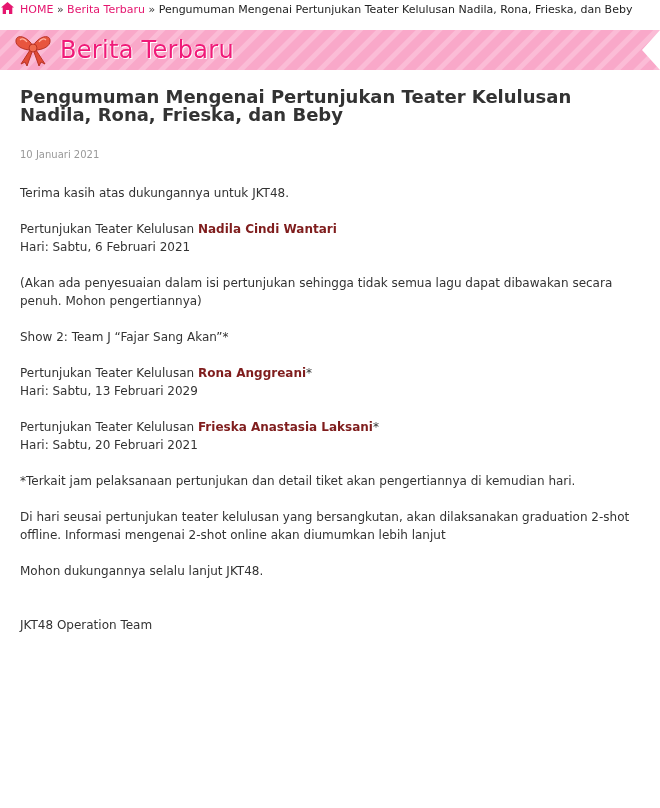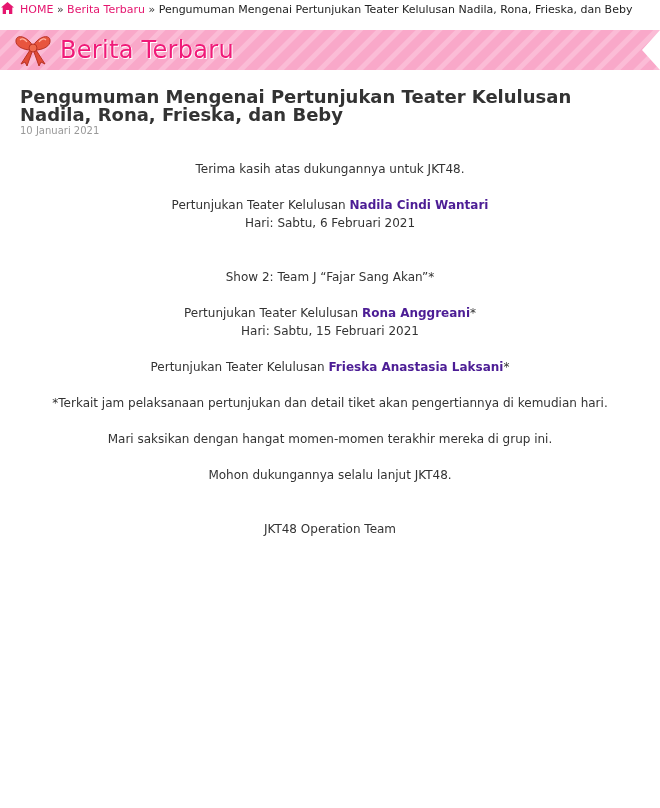--- a/index.html
+++ b/index.html
@@ -9,24 +9,24 @@
   .breadcrumb .crumbs { position:absolute; left:20px; top:0; }
   .breadcrumb a { color:#e5166f; text-decoration:none; }
   .breadcrumb .sep { color:#333; }
   .breadcrumb .current { color:#222; }
   .banner { position:absolute; left:0; top:30px; width:660px; height:40px; }
   .banner svg.bg { position:absolute; left:0; top:0; }
   .banner .ribbon-icon { position:absolute; left:13px; top:2px; width:40px; height:36px; }
   .banner .title { position:absolute; left:60px; top:5px; font-size:24px; line-height:30px; color:#f01a78; text-shadow:1px 1px 0 #fff, -1px 0 0 rgba(255,255,255,0.6); letter-spacing:0.3px; }
   .article { position:absolute; left:20px; top:88px; width:620px; }
   .article h1 { margin:0; font-size:18px; line-height:18px; font-weight:bold; color:#333; }
-  .article .date { margin-top:0; font-size:10px; color:#999; line-height:14px; }
-  .article .body { margin-top:22px; font-size:12px; line-height:18px; color:#333;text-align:center; }
+  .article .date { margin-top:24px; font-size:10px; color:#999; line-height:14px; }
+  .article .body { margin-top:22px; font-size:12px; line-height:18px; color:#333; }
   .article .body p { margin:0 0 18px 0; }
-  .article .body b { color:#4c1d95; }
+  .article .body b { color:#7f1d1d; }
   .article .body .gap { height:18px; }
 </style>
 </head>
 <body>
 
 <nav class="breadcrumb">
   <svg class="home-icon" viewBox="0 0 13 12">
     <path d="M6.5 0 L13 5.5 L11.3 5.5 L11.3 12 L8 12 L8 8 L5 8 L5 12 L1.7 12 L1.7 5.5 L0 5.5 Z" fill="#e5166f"></path>
   </svg>
   <span class="crumbs">
@@ -63,32 +63,34 @@
 <article class="article">
   <h1>Pengumuman Mengenai Pertunjukan Teater Kelulusan Nadila, Rona, Frieska, dan Beby</h1>
   <div class="date">10 Januari 2021</div>
   <div class="body">
     <p>Terima kasih atas dukungannya untuk JKT48.</p>
 
     <p>
       <span>Pertunjukan Teater Kelulusan </span><b>Nadila Cindi Wantari</b><br>
       <span>Hari: Sabtu, 6 Februari 2021</span><br>
       <br>
+      <span>(Akan ada penyesuaian dalam isi pertunjukan sehingga tidak semua lagu dapat dibawakan secara penuh. Mohon pengertiannya)</span>
     </p>
     <p>Show 2: Team J “Fajar Sang Akan”*</p>
 
     <p>
       <span>Pertunjukan Teater Kelulusan </span><b>Rona Anggreani</b><span>*</span><br>
-      <span>Hari: Sabtu, 15 Februari 2021</span>
+      <span>Hari: Sabtu, 13 Februari 2029</span>
     </p>
 
     <p>
       <span>Pertunjukan Teater Kelulusan </span><b>Frieska Anastasia Laksani</b><span>*</span><br>
+      <span>Hari: Sabtu, 20 Februari 2021</span>
     </p>
 
 
     <p>*Terkait jam pelaksanaan pertunjukan dan detail tiket akan pengertiannya di kemudian hari.</p>
-    <p>Mari saksikan dengan hangat momen-momen terakhir mereka di grup ini.</p>
+    <p>Di hari seusai pertunjukan teater kelulusan yang bersangkutan, akan dilaksanakan graduation 2-shot offline. Informasi mengenai 2-shot online akan diumumkan lebih lanjut</p>
     <p>Mohon dukungannya selalu lanjut JKT48.</p>
     <div class="gap"></div>
     <p>JKT48 Operation Team</p>
   </div>
 </article>
 
 </body></html>

